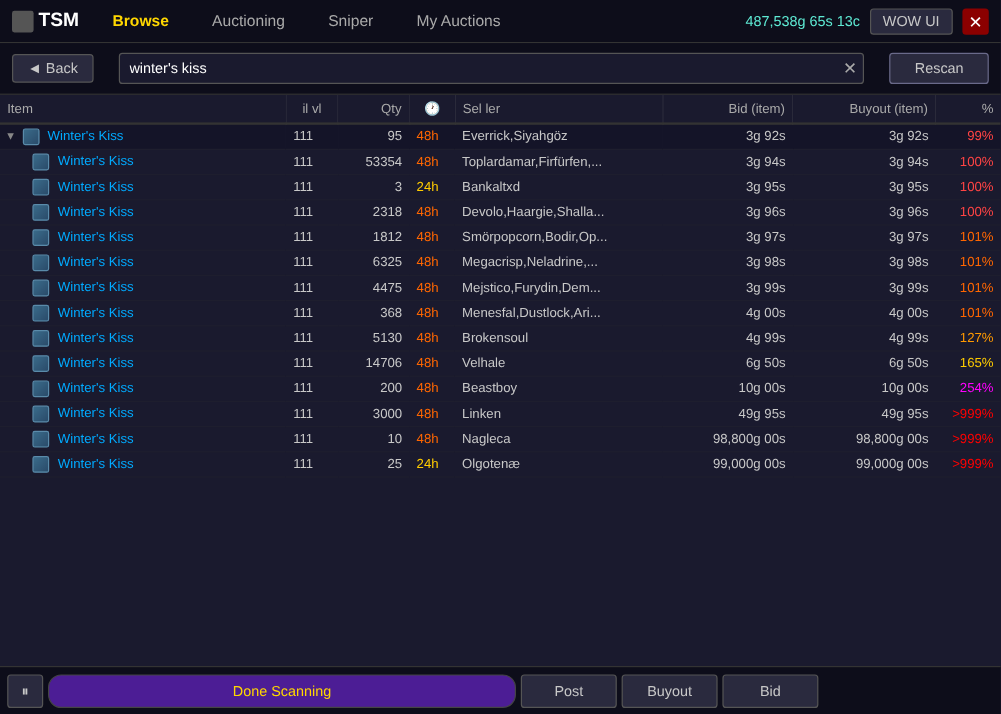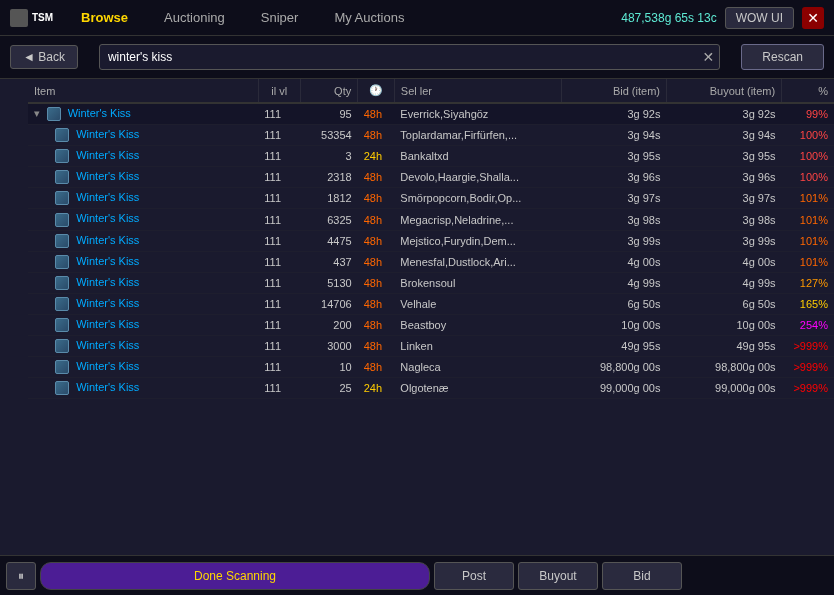--- a/index.html
+++ b/index.html
@@ -18,21 +18,21 @@
       display: flex;
       align-items: center;
       background: #0d0d1a;
       height: 36px;
       padding: 0 10px;
       border-bottom: 1px solid #333;
     }
     .tsm-logo {
       color: #fff;
       font-weight: bold;
-      font-size: 10px;
+      font-size: 16px;
       margin-right: 16px;
       display: flex;
       align-items: center;
       gap: 4px;
     }
     .tsm-icon {
       width: 18px;
       height: 18px;
       background: #555;
       border-radius: 2px;
@@ -264,21 +264,20 @@
     }
     .table-wrapper {
       flex: 1;
       overflow: hidden;
       display: flex;
       flex-direction: column;
     }
     .scrollable-table {
       flex: 1;
       overflow-y: auto;
-      padding-left: 28px;
     }
     .scrollable-table::-webkit-scrollbar { width: 6px; }
     .scrollable-table::-webkit-scrollbar-track { background: #0f0f1f; }
     .scrollable-table::-webkit-scrollbar-thumb { background: #444; border-radius: 3px; }
     
     
     .nav-tab.active::before {
       content: '';
     }
   </style>
@@ -427,21 +426,21 @@
     <td class="td-right">3g 99s</td>
     <td class="td-right pct-101">101%</td>
   </tr>
             <tr>
     <td>
       <span style="display:inline-block;width:14px;margin-right:4px;"></span>
       <span class="item-icon"></span>
       <span class="item-name">Winter's Kiss</span>
     </td>
     <td class="td-center">111</td>
-    <td class="td-right">437</td>
+    <td class="td-right">368</td>
     <td class="td-center time-48h">48h</td>
     <td>Menesfal,Dustlock,Ari...</td>
     <td class="td-right">4g 00s</td>
     <td class="td-right">4g 00s</td>
     <td class="td-right pct-101">101%</td>
   </tr>
             <tr>
     <td>
       <span style="display:inline-block;width:14px;margin-right:4px;"></span>
       <span class="item-icon"></span>

